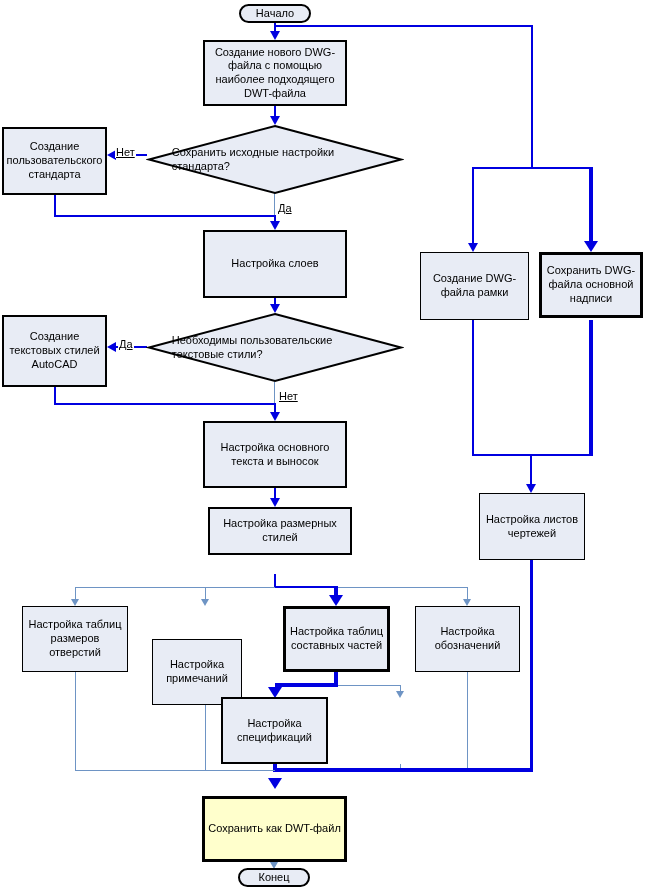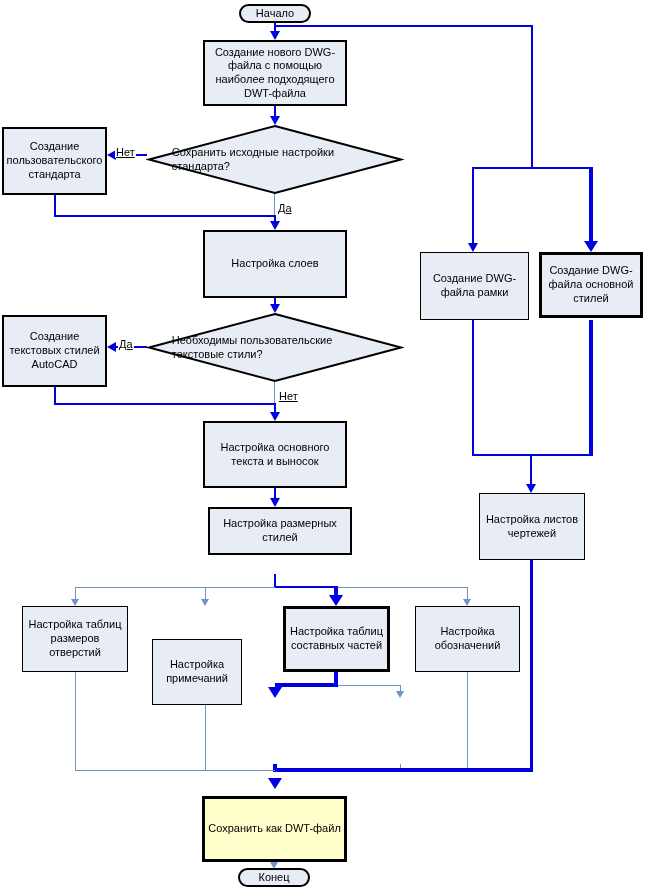--- a/index.html
+++ b/index.html
@@ -177,28 +177,31 @@
     </div>
 
   <div class="node b3" style="left:283px;top:606px;width:107px;height:66px">
       <span>Настройка таблиц составных частей</span>
     </div>
 
   <div class="node b1" style="left:415px;top:606px;width:105px;height:66px">
       <span>Настройка обозначений</span>
     </div>
 
+  <div class="node" style="left:221px;top:697px;width:107px;height:67px">
+      <span>Настройка спецификаций</span>
+    </div>
 
 
   <div class="node b1" style="left:420px;top:252px;width:109px;height:68px">
       <span>Создание DWG-файла рамки</span>
     </div>
 
   <div class="node b3" style="left:539px;top:252px;width:104px;height:66px">
-      <span>Создание DWG-файла основной стилей</span>
+      <span>Сохранить DWG-файла основной надписи</span>
     </div>
 
   <div class="node b1" style="left:479px;top:493px;width:106px;height:67px">
       <span>Настройка листов чертежей</span>
     </div>
 
   <div class="node b3 save" style="left:202px;top:790px;width:145px;height:66px">
       <span>Сохранить как DWT-файл</span>
     </div>
 

